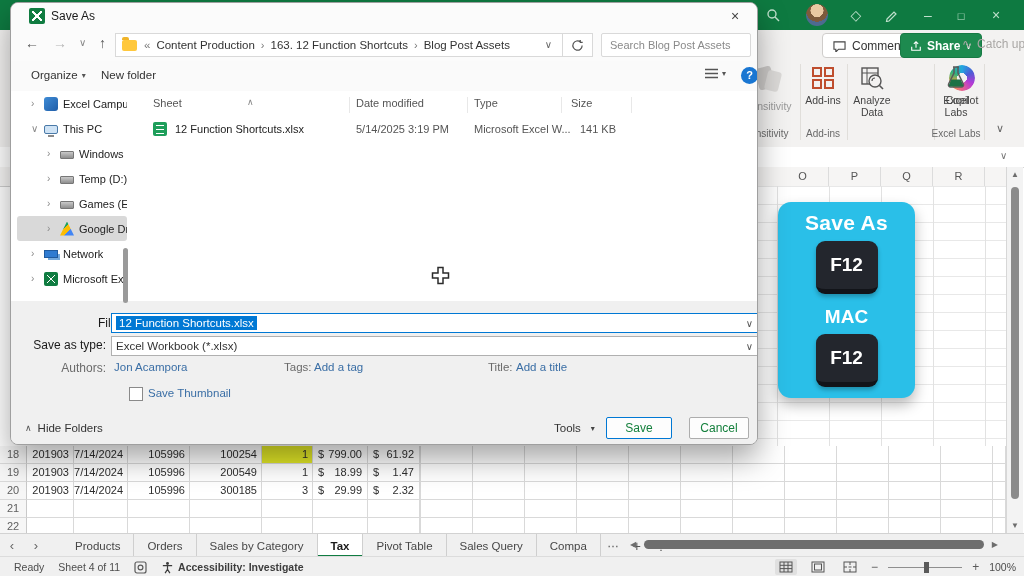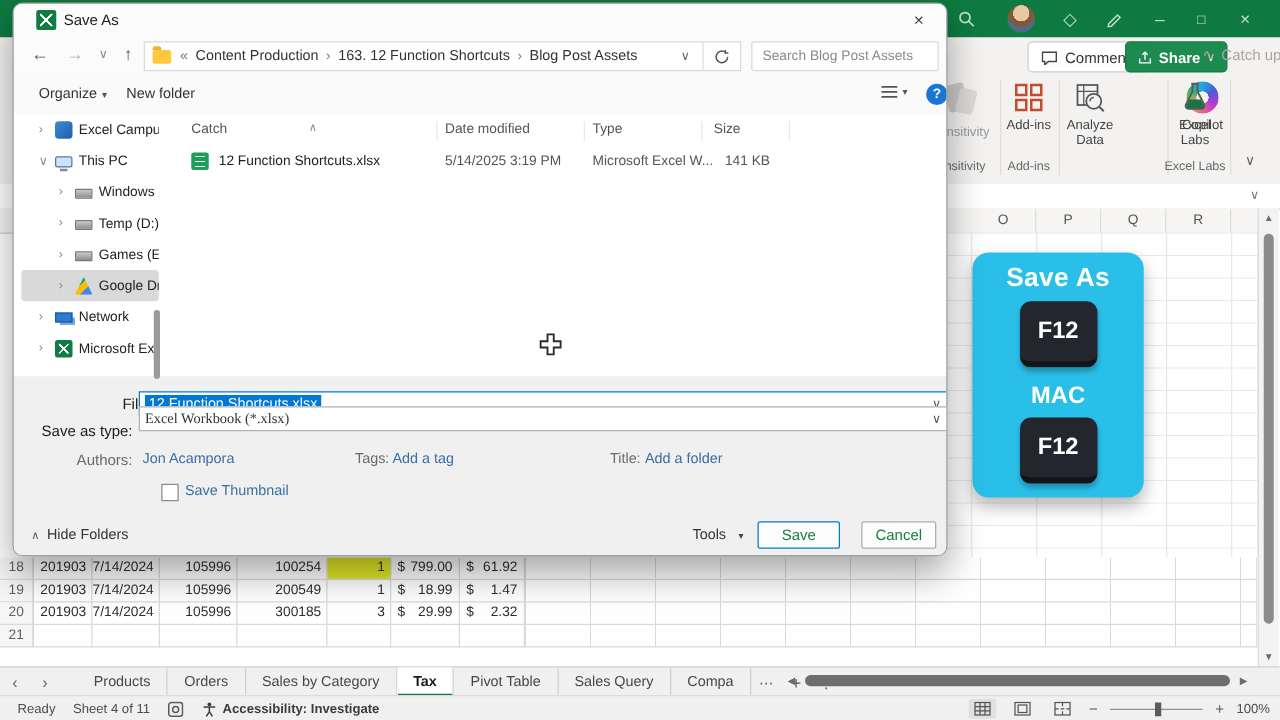--- a/index.html
+++ b/index.html
@@ -376,20 +376,37 @@
           <span></span>
           <span></span>
         </div>
         <div class="c cg">
           <span></span>
           <span></span>
         </div>
         <div class="c cfill"></div>
       </div>
 
+      <div class="xrow">
+        <div class="c rn">22</div>
+        <div class="c ca"></div>
+        <div class="c cb"></div>
+        <div class="c cc"></div>
+        <div class="c cd"></div>
+        <div class="c ce"></div>
+        <div class="c cf">
+          <span></span>
+          <span></span>
+        </div>
+        <div class="c cg">
+          <span></span>
+          <span></span>
+        </div>
+        <div class="c cfill"></div>
+      </div>
     </div>
 
   <div class="abs xl-tabs">
     <div class="tab-nav">‹</div>
     <div class="tab-nav">›</div>
     <div class="tabs-wrap">
 
     <div class="tab">
           <span>Products</span>
         </div>
@@ -591,21 +608,21 @@
           <div class="side-item" style="padding-left: 14px;">
             <span class="chev">›</span>
             <span class="si" data-icon="excel-app-icon"></span>
             <span class="slabel">Microsoft Excel</span>
           </div>
         </div>
       <div class="side-scroll"></div>
 
       <div class="files">
         <div class="fl-heads">
-          <span style="left:22px;">Catch</span>
+          <span style="left:22px;">Sheet</span>
           <span class="fl-sort">∧</span>
           <span style="left:225px;">Date modified</span>
           <span style="left:343px;">Type</span>
           <span style="left:440px;">Size</span>
           <span class="fl-sepv" style="left:218px;"></span>
           <span class="fl-sepv" style="left:336px;"></span>
           <span class="fl-sepv" style="left:430px;"></span>
           <span class="fl-sepv" style="left:500px;"></span>
         </div>
         <div>
@@ -621,31 +638,31 @@
       </div>
     </div>
 
     <div class="dlg-fields">
       <span class="f-label" style="left:0;top:15px;margin-left:48px;">File name:</span>
       <div class="f-input fn" style="top:12px;">
         <span class="sel-chip">12 Function Shortcuts.xlsx</span>
         <span class="f-caret">∨</span>
       </div>
       <span class="f-label" style="left:0;top:37px;">Save as type:</span>
-      <div class="f-input st-sel" style="top:24px;font-family:Liberation Serif, serif;">
+      <div class="f-input st-sel" style="top:35px;">
         <span>Excel Workbook (*.xlsx)</span>
         <span class="f-caret">∨</span>
       </div>
 
       <span class="f-label meta-label" style="left:0;top:60px;">Authors:</span>
       <span class="abs meta-link" style="left:103px;top:60px;">Jon Acampora</span>
       <span class="abs meta-label" style="left:273px;top:60px;">Tags:</span>
       <span class="abs meta-link" style="left:303px;top:60px;">Add a tag</span>
       <span class="abs meta-label" style="left:477px;top:60px;">Title:</span>
-      <span class="abs meta-link" style="left:505px;top:60px;">Add a folder</span>
+      <span class="abs meta-link" style="left:505px;top:60px;">Add a title</span>
 
       <span class="chk"></span>
       <span class="abs meta-link" style="left:137px;top:86px;">Save Thumbnail</span>
     </div>
 
     <div class="dlg-footer">
       <div class="hidef">
         <span class="caret">∧</span>
         <span>Hide Folders</span>
       </div>

